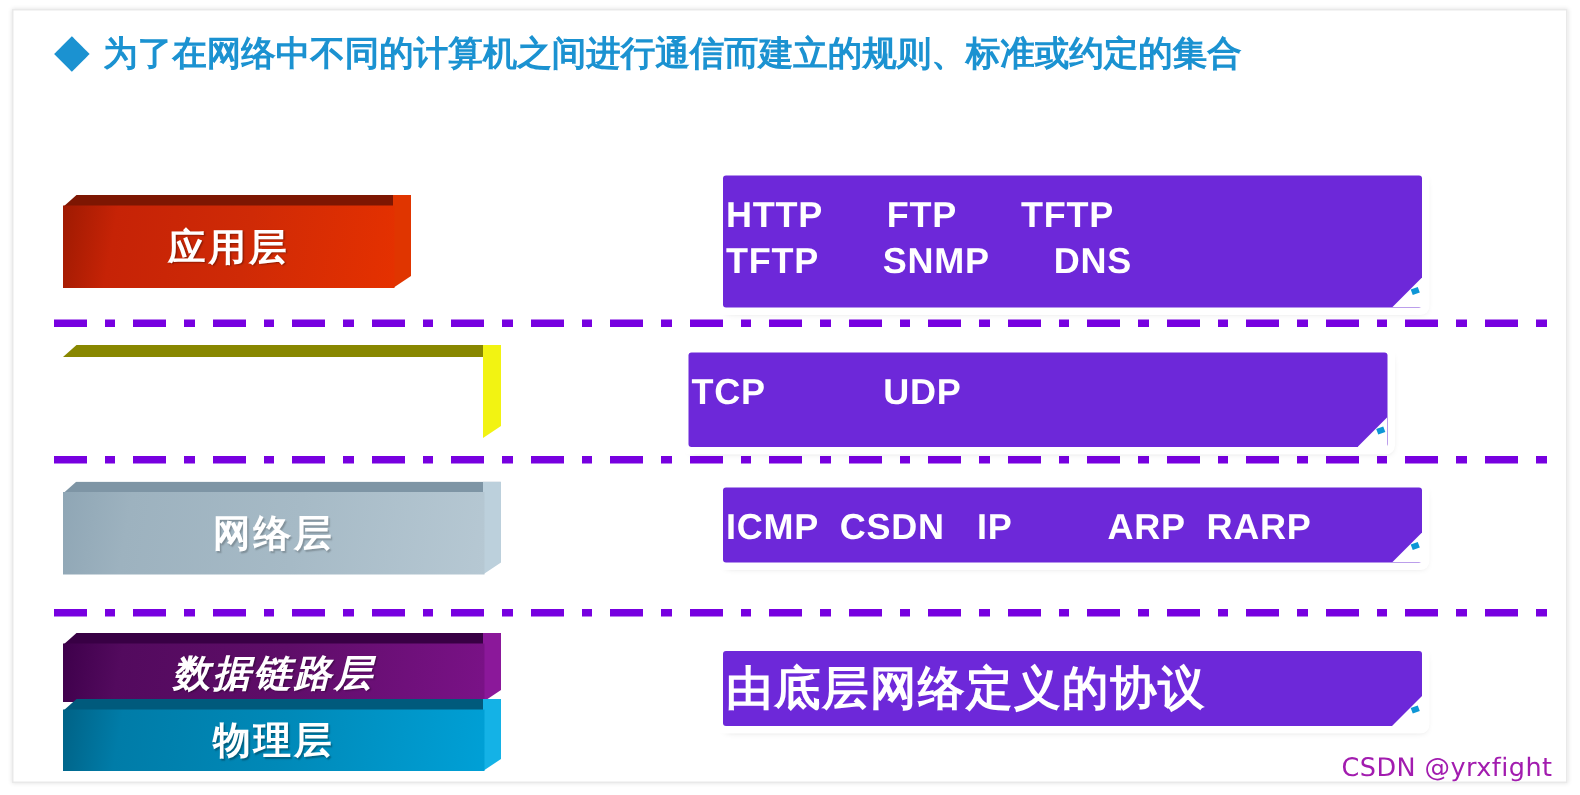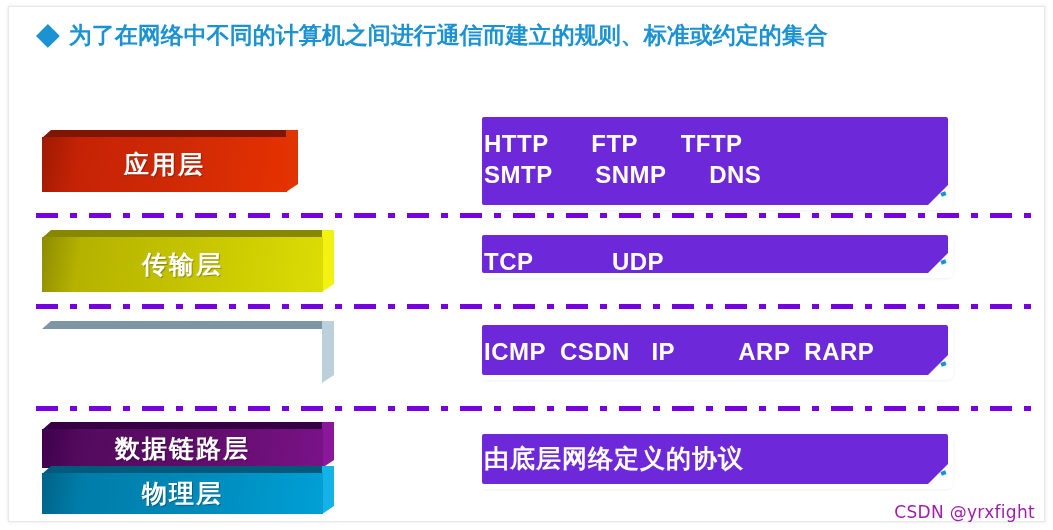--- a/index.html
+++ b/index.html
@@ -103,21 +103,21 @@
 
   #layer-trans .face { background: linear-gradient(100deg, #8c8c02 0%, #b5b200 14%, #c5c400 52%, #dcdd05 100%); }
   #layer-trans .top  { background: #888700; }
   #layer-trans .side { background: #f2f312; }
 
   #layer-net .face  { background: linear-gradient(100deg, #8fa6b5 0%, #9db2bf 16%, #a6bac6 55%, #b6c8d3 100%); }
   #layer-net .top   { background: #7e95a5; }
   #layer-net .side  { background: #bcd0dc; }
   #layer-net .face  { text-shadow: 1px 1px 1px rgba(0,0,0,0.22); }
 
-  #layer-link .face { background: linear-gradient(100deg, #3e004b 0%, #530a5e 14%, #5e0d68 52%, #7a1287 100%); }
+  #layer-link .face { background: linear-gradient(100deg, #3e004b 0%, #530a5e 14%, #5e0d68 52%, #7a1287 100%); font-style: italic; }
   #layer-link .top  { background: #380044; }
   #layer-link .side { background: #8b189a; }
 
   #layer-phy .face  { background: linear-gradient(100deg, #006286 0%, #007ca8 14%, #0089b8 52%, #00a0d6 100%); }
   #layer-phy .top   { background: #005a7c; }
   #layer-phy .side  { background: #14b2e6; }
 
   
   .dash-sep {
     position: absolute;
@@ -146,21 +146,21 @@
     color: #ffffff;
     font-weight: bold;
     font-size: 24px;
     line-height: 31px;
     white-space: pre;
     letter-spacing: 0.5px;
   }
   .card .cn {
     color: #ffffff;
     font-weight: bold;
-    font-size: 25px;
+    font-size: 31px;
     line-height: 31px;
     letter-spacing: 1px;
   }
   
   .card .fold {
     position: absolute;
     right: 0;
     bottom: 0;
     width: 20px;
     height: 20px;
@@ -194,60 +194,60 @@
 <body>
 
 <div id="slide">
   <div id="frame"></div>
 
   <div id="title-block">
     <span id="bullet-diamond">◆</span>
     <span id="title-text">为了在网络中不同的计算机之间进行通信而建立的规则、标准或约定的集合</span>
   </div>
 
-  <div class="box3d" id="layer-app" style="left:42px; top:130px; width:256px; height:62px;">
+  <div class="box3d" id="layer-app" style="left:42px; top:130px; width:232px; height:62px;">
     <div class="top"></div>
     <div class="side"></div>
     <div class="face">应用层</div>
   </div>
 
   <div class="box3d" id="layer-trans" style="left:42px; top:230px; width:292px; height:62px;">
     <div class="top"></div>
     <div class="side"></div>
-    <div class="face">传输层</div>
   </div>
 
   <div class="box3d" id="layer-net" style="left:42px; top:321px; width:292px; height:62px;">
     <div class="top"></div>
     <div class="side"></div>
+    <div class="face">网络层</div>
   </div>
 
   <div class="box3d" id="layer-link" style="left:42px; top:422px; width:292px; height:46px;">
     <div class="top"></div>
     <div class="side"></div>
     <div class="face">数据链路层</div>
   </div>
 
   <div class="box3d" id="layer-phy" style="left:42px; top:466px; width:292px; height:48px;">
     <div class="top"></div>
     <div class="side"></div>
     <div class="face">物理层</div>
   </div>
 
   <div class="dash-sep" style="top:213px;"></div>
   <div class="dash-sep" style="top:304px;"></div>
   <div class="dash-sep" style="top:406px;"></div>
 
   <div class="card" style="left:482px; top:117px; width:466px; height:88px;">
     <div class="lines">HTTP      FTP      TFTP</div>
-    <div class="lines">SMTP      SNMP      DNS</div>
-    <div class="fold"></div>
-  </div>
-
-  <div class="card" style="left:482px; top:235px; width:466px; height:38px;">
+    <div class="lines">TFTP      SNMP      DNS</div>
+    <div class="fold"></div>
+  </div>
+
+  <div class="card" style="left:459px; top:235px; width:466px; height:63px;">
     <div class="lines">TCP           UDP</div>
     <div class="fold"></div>
   </div>
 
   <div class="card" style="left:482px; top:325px; width:466px; height:50px;">
     <div class="lines">ICMP  CSDN   IP         ARP  RARP</div>
     <div class="fold"></div>
   </div>
 
   <div class="card" style="left:482px; top:434px; width:466px; height:50px; padding-top:9px;">

